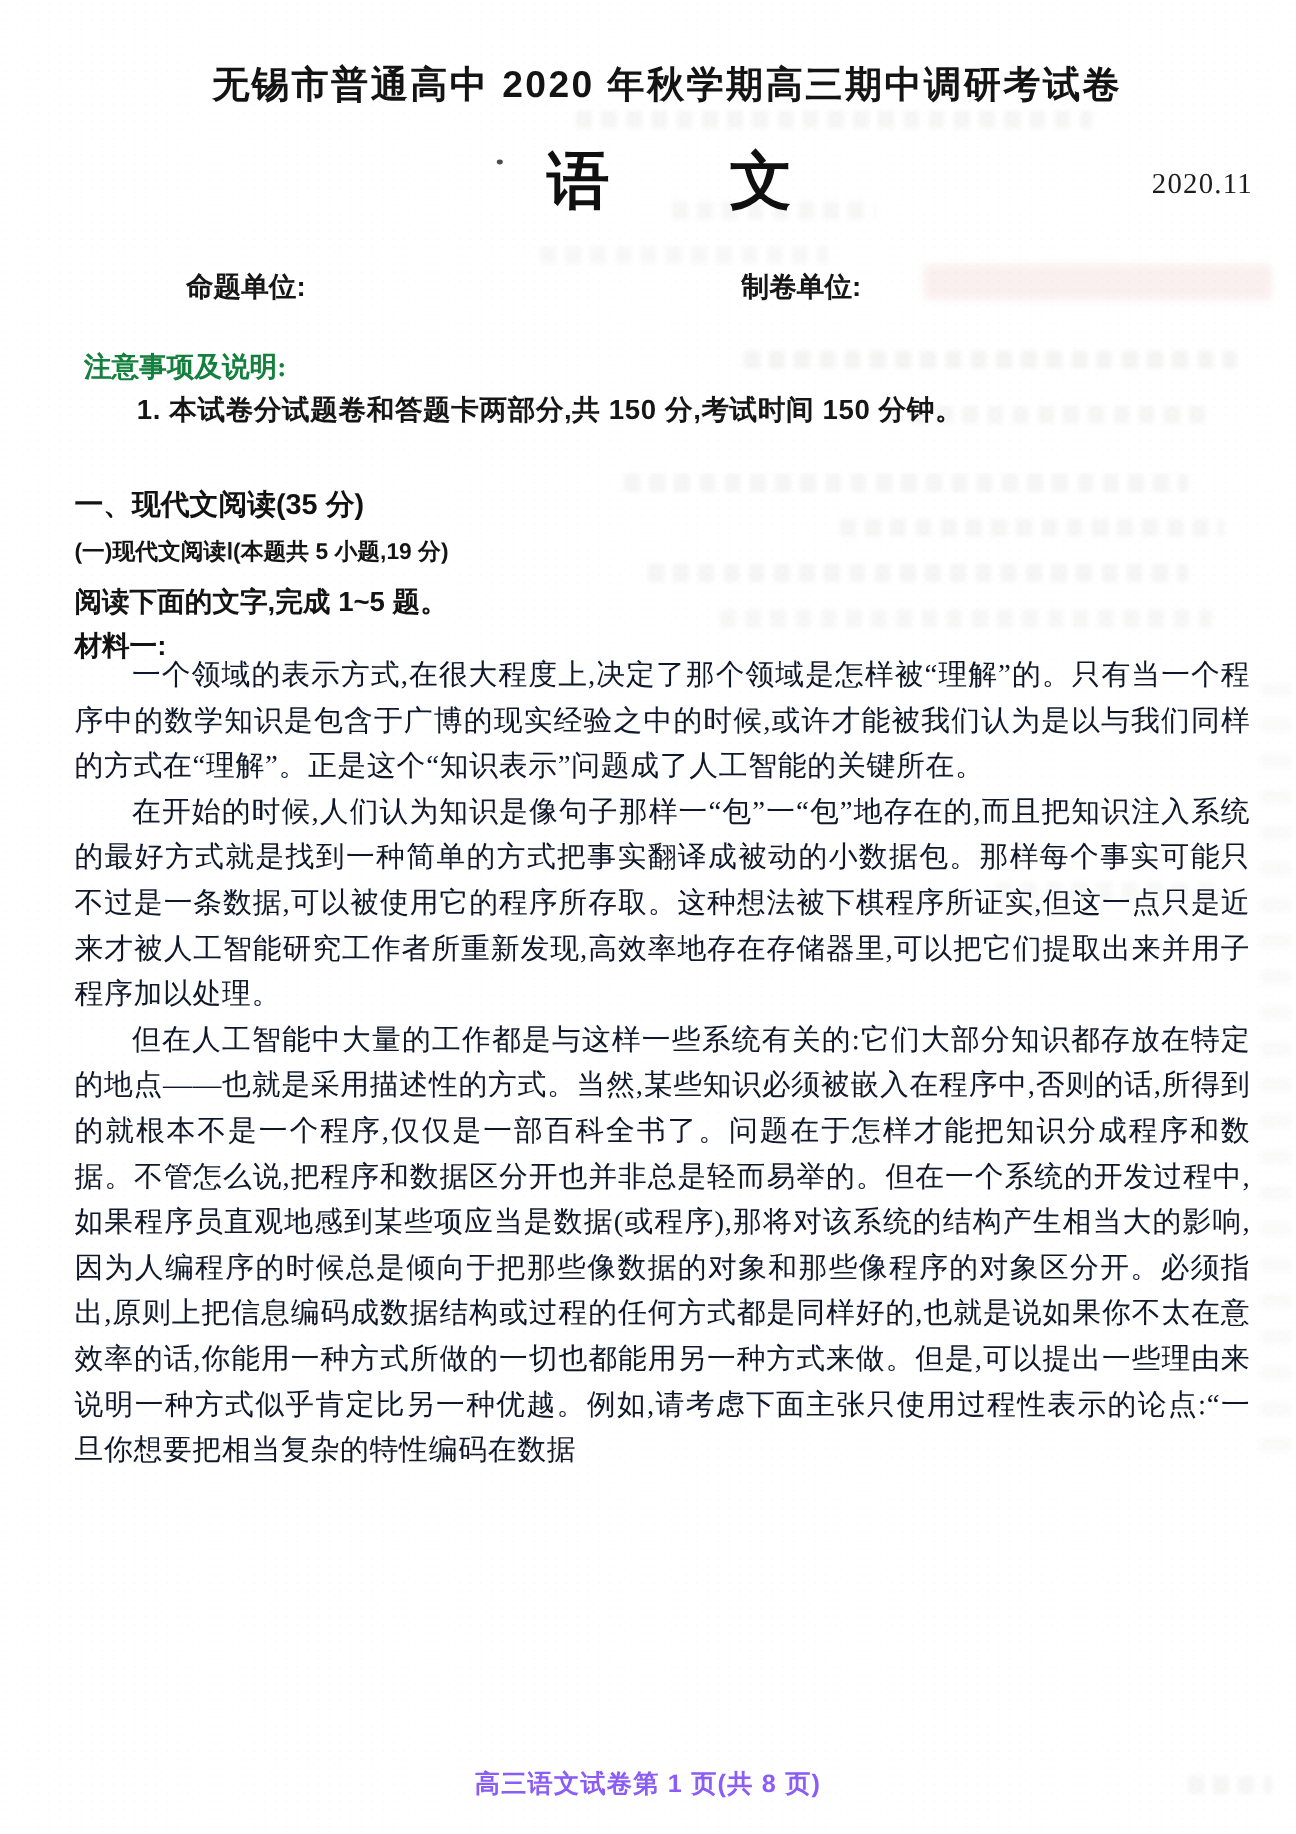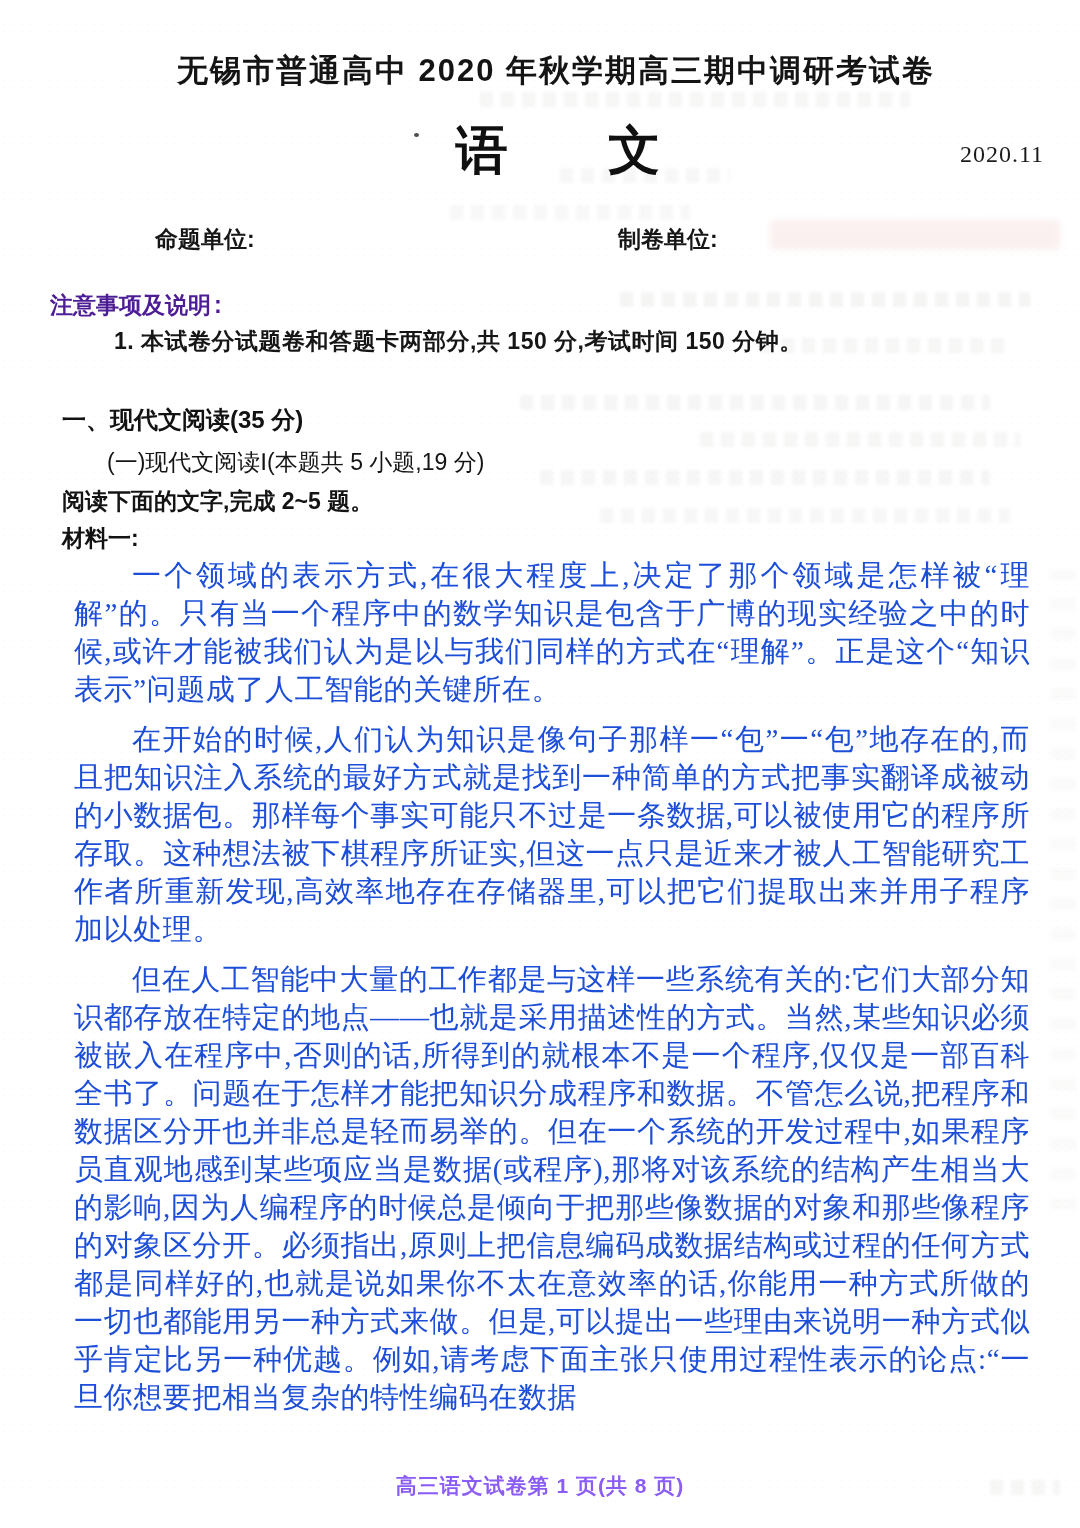--- a/index.html
+++ b/index.html
@@ -35,61 +35,61 @@
   }
   .unit-label{
     position:absolute;top:224px;
     font-family:"Liberation Sans", sans-serif;
     font-weight:700;font-size:23px;color:#161616;
   }
   .unit-setter{left:155px;}
   .unit-printer{left:618px;text-align:center;}
 
   .notes-heading{
-    position:absolute;top:290px;left:50px;
-    font-family:Liberation Mono, monospace;
-    font-weight:700;font-size:23px;color:#4c1d95;
+    position:absolute;top:290px;left:70px;
+    font-family:Liberation Serif, serif;
+    font-weight:700;font-size:23px;color:#15803d;
   }
   .notes-item{
     position:absolute;left:114px;width:880px;
     font-family:"Liberation Sans", sans-serif;
     font-weight:600;font-size:23px;color:#161616;letter-spacing:0.5px;
   }
   .notes-item-1{top:326px;}
   .notes-item-2{top:364px;}
 
   .section-heading{
     position:absolute;top:404px;left:62px;
     font-family:"Liberation Sans", sans-serif;
     font-weight:700;font-size:24px;color:#121212;
   }
   .subsection-heading{
     position:absolute;top:447px;left:62px;
     font-family:"Liberation Sans", sans-serif;
-    font-weight:400;font-size:23px;color:#141414;margin-left:45px;
+    font-weight:700;font-size:19px;color:#141414;
   }
   .task-instruction{
     position:absolute;top:486px;left:62px;
     font-family:"Liberation Sans", sans-serif;
     font-weight:600;font-size:23px;color:#141414;
   }
   .material-label{
     position:absolute;top:523px;left:62px;
     font-family:"Liberation Sans", sans-serif;
     font-weight:700;font-size:23px;color:#121212;
   }
 
   .passage{
     position:absolute;top:544px;left:62px;right:38px;
   }
   .passage p{
-    margin:12px;
-    font-size:29px;line-height:38px;
+    margin:0;
+    font-size:24px;line-height:38px;
     text-align:justify;text-justify:inter-character;
-    text-indent:2em;letter-spacing:0.6px;color:#1d4ed8;
+    text-indent:2em;letter-spacing:0.6px;color:#0f172a;
   }
 
   .page-footer{
     position:absolute;top:1472px;left:0;width:1080px;
     text-align:center;
     font-family:"Liberation Sans", sans-serif;
     font-weight:700;font-size:21px;color:#8b5cf6;letter-spacing:1px;
   }
 
   
@@ -149,21 +149,21 @@
   <div class="subject-title">语 文</div>
   <div class="exam-date">2020.11</div>
   <div class="unit-label unit-setter">命题单位:</div>
   <div class="unit-label unit-printer">制卷单位:</div>
 
   <div class="notes-heading">注意事项及说明:</div>
   <div class="notes-item notes-item-1">1. 本试卷分试题卷和答题卡两部分,共 150 分,考试时间 150 分钟。</div>
 
   <div class="section-heading">一、现代文阅读(35 分)</div>
   <div class="subsection-heading">(一)现代文阅读Ⅰ(本题共 5 小题,19 分)</div>
-  <div class="task-instruction">阅读下面的文字,完成 2~5 题。</div>
+  <div class="task-instruction">阅读下面的文字,完成 1~5 题。</div>
   <div class="material-label">材料一:</div>
 
   <div class="passage">
     <p>一个领域的表示方式,在很大程度上,决定了那个领域是怎样被“理解”的。只有当一个程序中的数学知识是包含于广博的现实经验之中的时候,或许才能被我们认为是以与我们同样的方式在“理解”。正是这个“知识表示”问题成了人工智能的关键所在。</p>
     <p>在开始的时候,人们认为知识是像句子那样一“包”一“包”地存在的,而且把知识注入系统的最好方式就是找到一种简单的方式把事实翻译成被动的小数据包。那样每个事实可能只不过是一条数据,可以被使用它的程序所存取。这种想法被下棋程序所证实,但这一点只是近来才被人工智能研究工作者所重新发现,高效率地存在存储器里,可以把它们提取出来并用子程序加以处理。</p>
     <p>但在人工智能中大量的工作都是与这样一些系统有关的:它们大部分知识都存放在特定的地点——也就是采用描述性的方式。当然,某些知识必须被嵌入在程序中,否则的话,所得到的就根本不是一个程序,仅仅是一部百科全书了。问题在于怎样才能把知识分成程序和数据。不管怎么说,把程序和数据区分开也并非总是轻而易举的。但在一个系统的开发过程中,如果程序员直观地感到某些项应当是数据(或程序),那将对该系统的结构产生相当大的影响,因为人编程序的时候总是倾向于把那些像数据的对象和那些像程序的对象区分开。必须指出,原则上把信息编码成数据结构或过程的任何方式都是同样好的,也就是说如果你不太在意效率的话,你能用一种方式所做的一切也都能用另一种方式来做。但是,可以提出一些理由来说明一种方式似乎肯定比另一种优越。例如,请考虑下面主张只使用过程性表示的论点:“一旦你想要把相当复杂的特性编码在数据</p>
   </div>
 
   <div class="page-footer">高三语文试卷第 1 页(共 8 页)</div>
 

